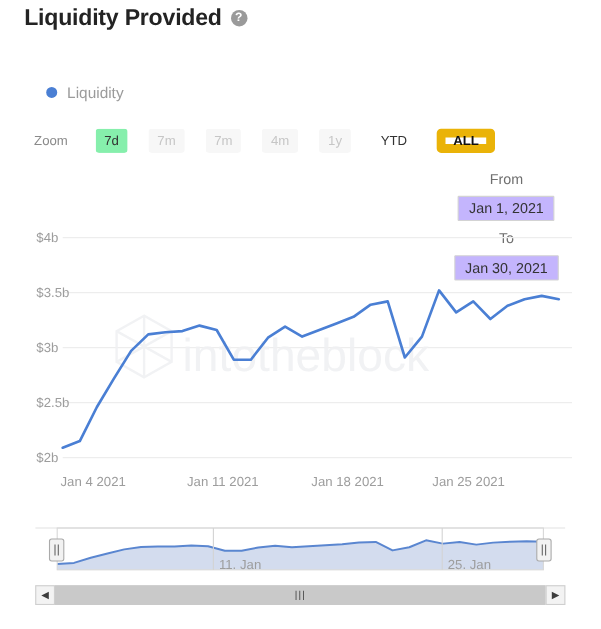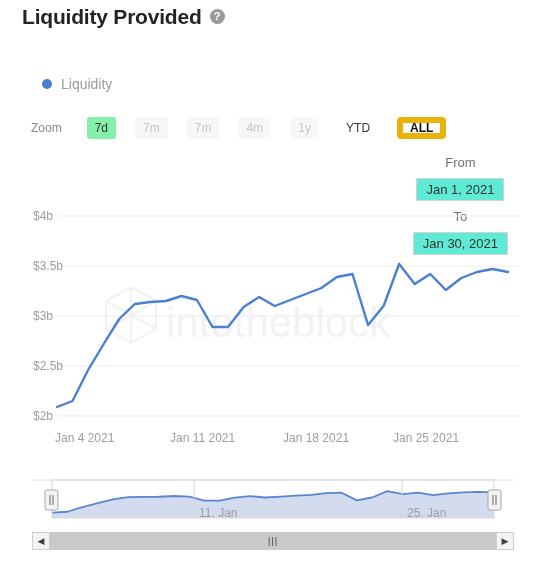--- a/index.html
+++ b/index.html
@@ -106,21 +106,21 @@
     cursor: default;
   }
   .zoom-btn.plain {
     background: transparent;
     color: #333333;
   }
   .zoom-btn.active {
     background: #ffffff;
     color: #111111;
     font-weight: 700;
-    border: 6px solid #eab308;
+    border: 8px solid #eab308;
     border-radius: 4px;
   }
 
   
   .range-row {
     position: absolute;
     right: 38px;
     top: 155px;
     display: flex;
     align-items: center;
@@ -129,21 +129,21 @@
     flex-direction: column;
   }
   .range-label {
     font-size: 13px;
     color: #6f6f6f;
   }
   .date-box {
     font-size: 13px;
     color: #333333;
     border: 1px solid #d3d3d3;
-    background: #5eead4;
+    background: #c4b5fd;
     padding: 3px 9px;
     border-radius: 1px;
     cursor: text;
     white-space: nowrap;
   }
 
   
   .plot {
     position: absolute;
     left: 0;

